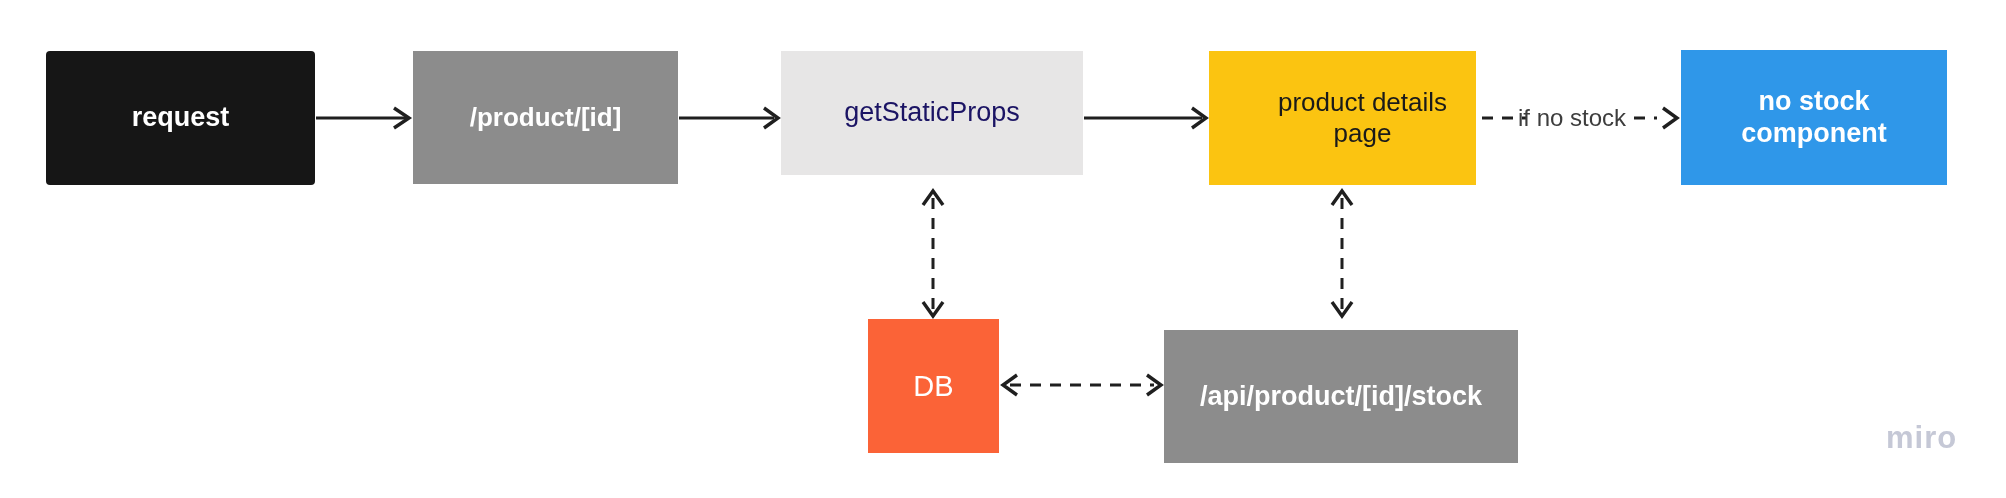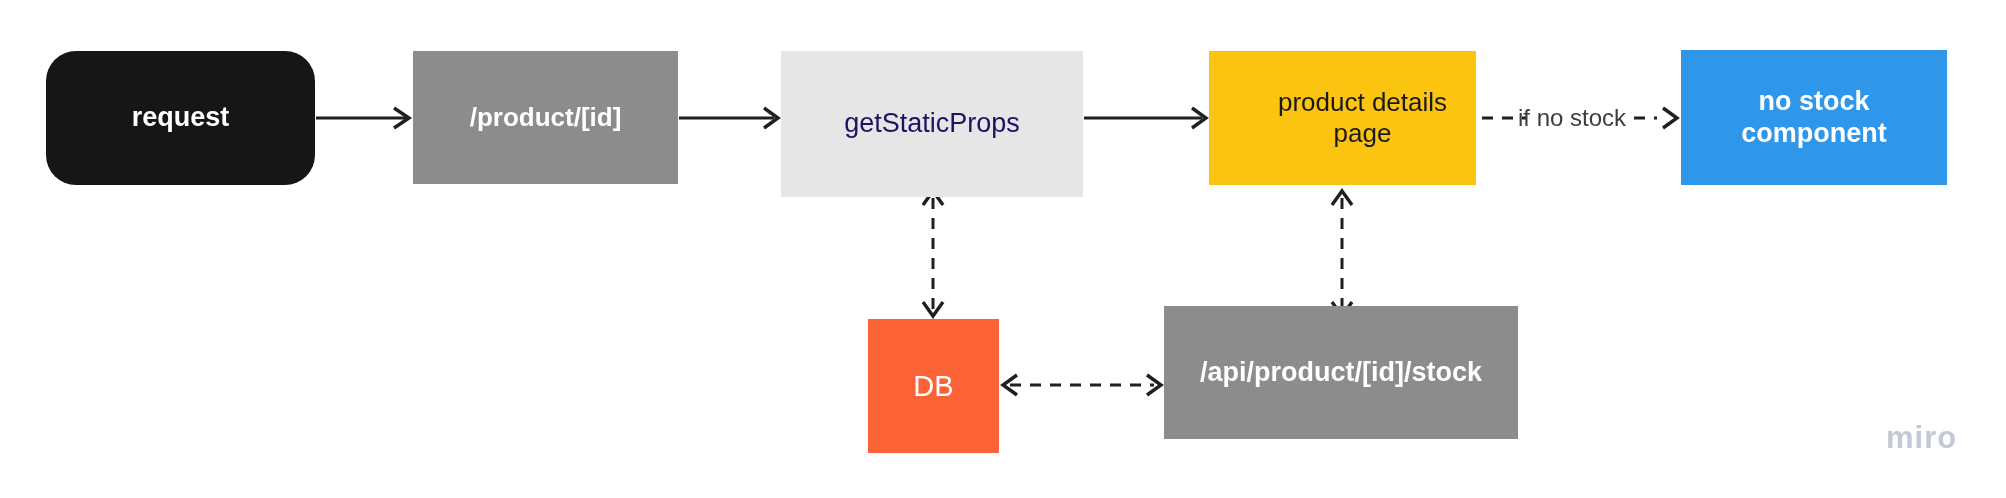--- a/index.html
+++ b/index.html
@@ -14,50 +14,50 @@
     position:absolute;
     display:flex;align-items:center;justify-content:center;
     text-align:center;
     box-sizing:border-box;
     line-height:1.18;
   }
   .node span{display:block;padding:0 14px;}
   .node-request{
     left:46px;top:51px;width:269px;height:134px;
     background:#161616;color:#ffffff;
-    border-radius:30px;
+    border-radius:4px;
     font-weight:bold;font-size:27px;
   }
   .node-product-route{
     left:413px;top:51px;width:265px;height:133px;
     background:#8c8c8c;color:#ffffff;
     font-weight:bold;font-size:26px;
   }
   .node-get-static-props{
-    left:781px;top:51px;width:302px;height:146px;
+    left:781px;top:51px;width:302px;height:124px;
     background:#e7e6e6;color:#1b1464;
     font-weight:normal;font-size:27px;
   }
   .node-product-details{
     left:1209px;top:51px;width:267px;height:134px;
     background:#fbc411;color:#1a1a1a;
     font-weight:normal;font-size:26px;padding-left:40px;
   }
   .node-no-stock{
     left:1681px;top:50px;width:266px;height:135px;
     background:#2f97e9;color:#ffffff;
     font-weight:bold;font-size:27px;
   }
   .node-db{
     left:868px;top:319px;width:131px;height:134px;
     background:#fb6337;color:#ffffff;
     font-weight:normal;font-size:29px;
   }
   .node-api-route{
-    left:1164px;top:306px;width:354px;height:133px;
+    left:1164px;top:330px;width:354px;height:133px;
     background:#8c8c8c;color:#ffffff;
     font-weight:bold;font-size:27px;
   }
   #edges{position:absolute;left:0;top:0;width:2006px;height:498px;}
   .edge-line{stroke:#1f1f1f;stroke-width:3;fill:none;}
   .edge-dashed{stroke-dasharray:11 9;}
   .edge-head{stroke:#1f1f1f;stroke-width:3.4;fill:none;}
   .edge-label{
     position:absolute;
     left:1520px;top:101px;width:104px;height:34px;

